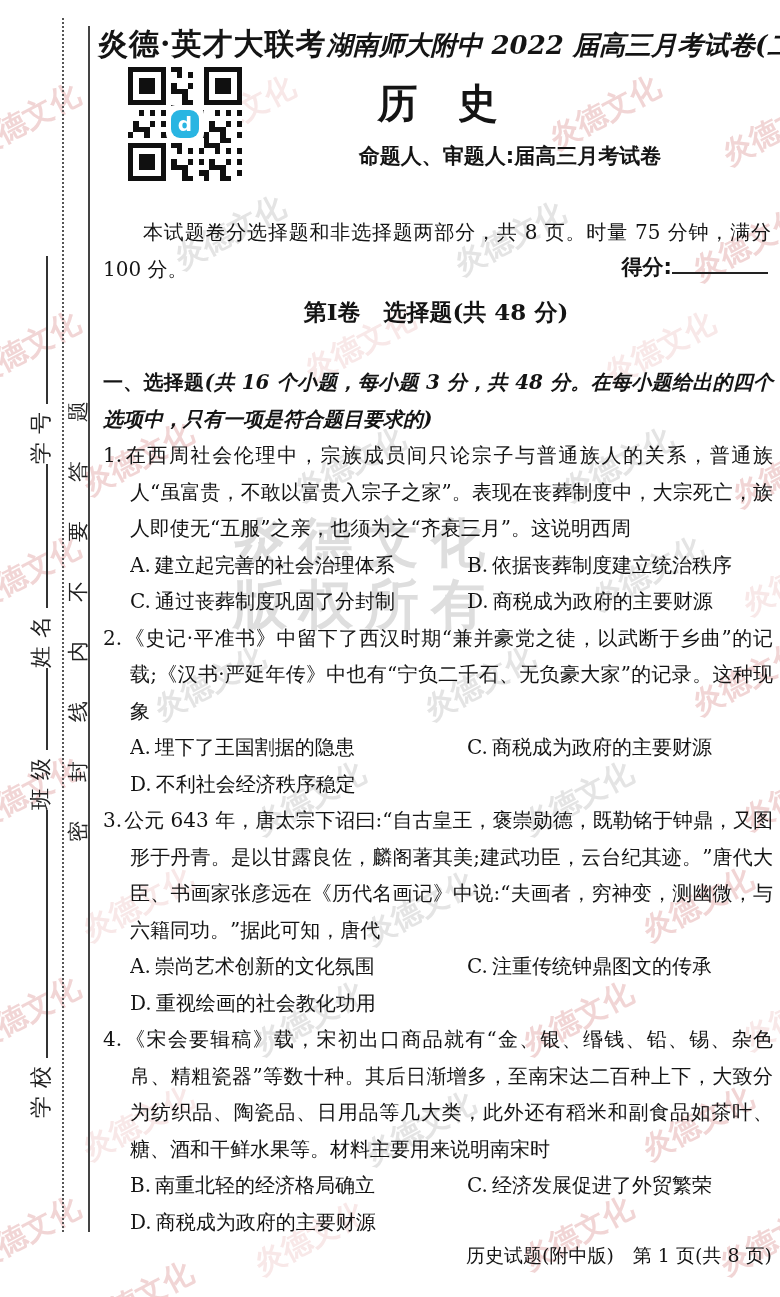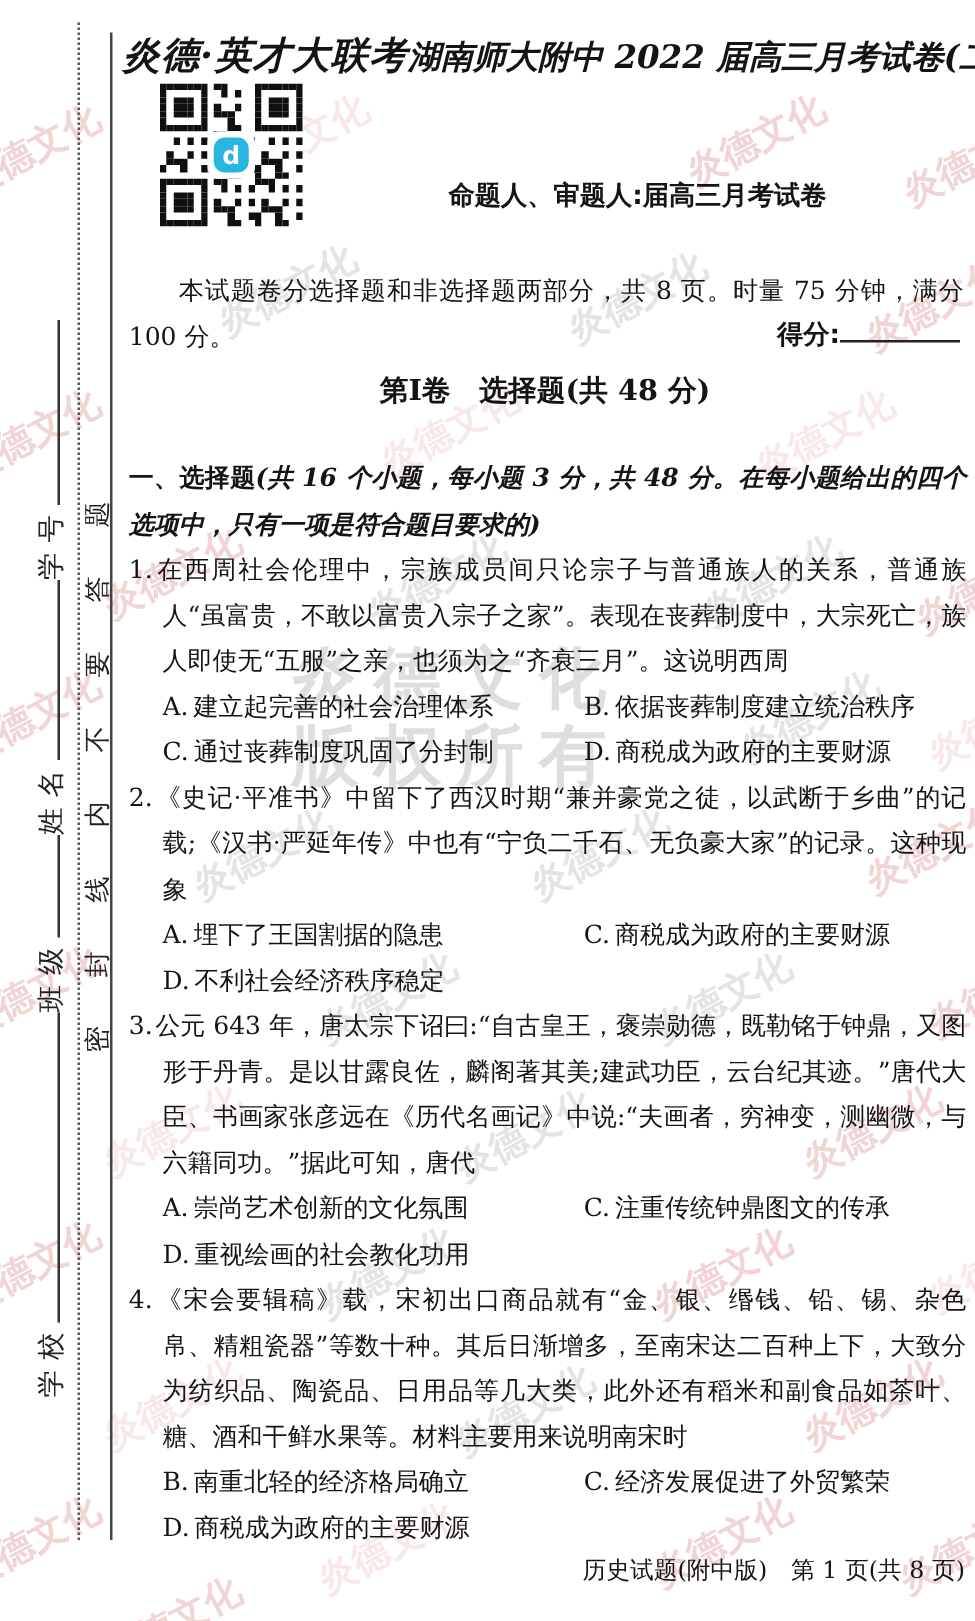--- a/index.html
+++ b/index.html
@@ -17,21 +17,21 @@
   .vline-solid{left:88px;top:26px;height:1206px;border-left:2px solid #444;}
   .sidebar-fields{position:absolute;z-index:1;left:26px;top:1118px;width:980px;
       transform:rotate(-90deg);transform-origin:0 0;font-size:22px;letter-spacing:8px;
       white-space:nowrap;color:#222;}
   .blank{display:inline-block;border-bottom:2px solid #333;height:16px;letter-spacing:0;}
   .seal-line{position:absolute;z-index:1;left:64px;top:842px;width:490px;
       transform:rotate(-90deg);transform-origin:0 0;font-size:21px;letter-spacing:39px;
       white-space:nowrap;color:#222;font-family:"DejaVu Sans","Liberation Sans",sans-serif;}
   
   .hdr{position:absolute;z-index:2;top:24px;left:98px;width:678px;text-align:center;white-space:nowrap;}
-  .hdr-league{font-size:30px;font-weight:bold;font-style:italic;letter-spacing:1px;}
+  .hdr-league{font-size:30px;font-weight:bold;letter-spacing:1px;}
   .hdr-rest{font-size:26px;font-weight:bold;font-style:italic;letter-spacing:0px;}
   .qr{position:absolute;z-index:2;left:128px;top:67px;width:114px;height:114px;background:#fff;
       display:grid;grid-template-columns:repeat(21,1fr);grid-template-rows:repeat(21,1fr);}
   .qr .m{background:#101010;}
   .qr-logo{position:absolute;z-index:3;left:166px;top:105px;width:38px;height:38px;background:#fff;
       border-radius:9px;display:flex;align-items:center;justify-content:center;}
   .qr-logo-mark{width:28px;height:28px;border-radius:9px;color:#fff;display:flex;align-items:center;
       justify-content:center;font:bold 20px "DejaVu Sans","Liberation Sans",sans-serif;}
   .title{position:absolute;z-index:2;top:76px;left:100px;width:675px;text-align:center;
       font-size:40px;font-weight:bold;}
@@ -561,20 +561,21 @@
       <div></div>
       <div class="m"></div>
       <div class="m"></div>
       <div></div>
       <div></div>
     </div>
   <div class="qr-logo">
     <span class="qr-logo-mark" style="background: rgb(41, 181, 226);">d</span>
   </div>
 
+  <div class="title">历　史</div>
   <div class="subtitle">命题人、审题人:届高三月考试卷</div>
 
   <p class="intro">本试题卷分选择题和非选择题两部分，共 8 页。时量 75 分钟，满分 100 分。</p>
 
   <div class="score">
     <span>得分:</span><span class="blank"></span>
   </div>
 
   <div class="part1">第Ⅰ卷　选择题(共 48 分)</div>
 

